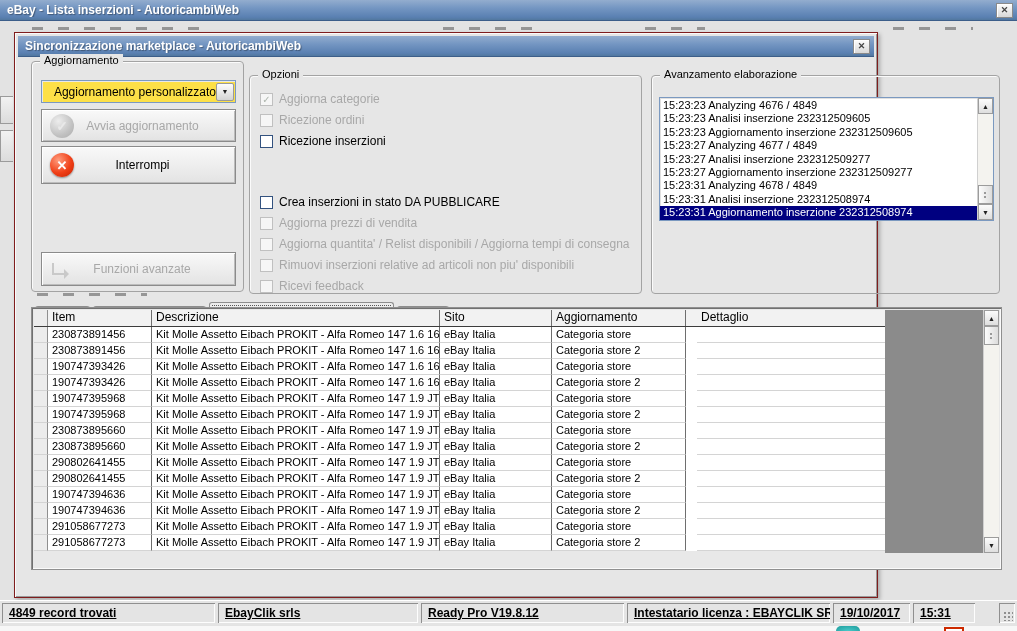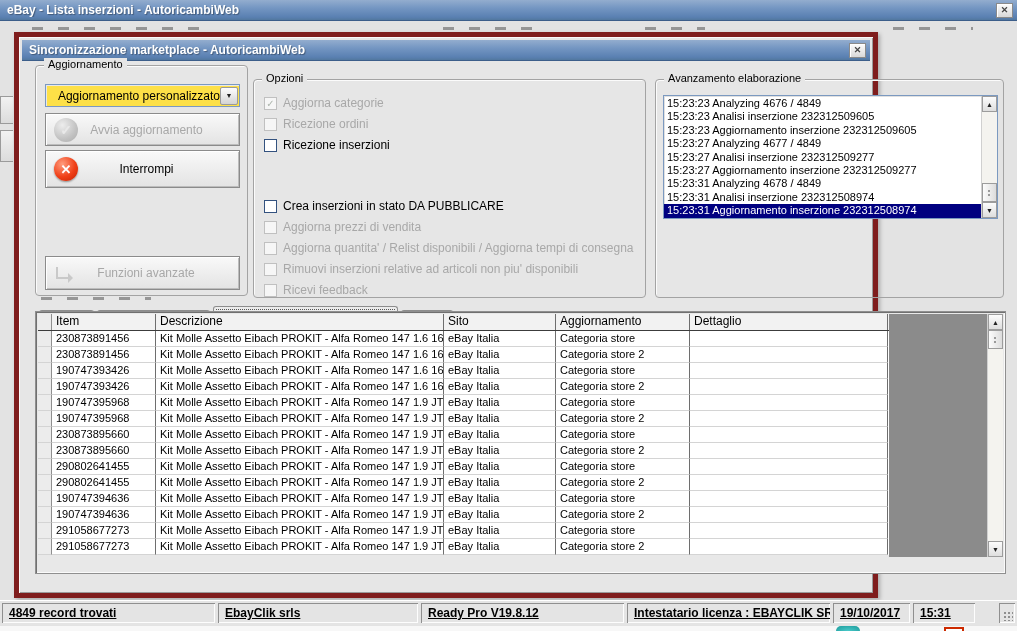--- a/index.html
+++ b/index.html
@@ -36,21 +36,21 @@
   
   .scrap-dash { position:absolute; height:3px; opacity:.55;
     background:repeating-linear-gradient(90deg,#555 0 11px,transparent 11px 26px); }
   .edge-fragment { position:absolute; background:linear-gradient(180deg,#f2f2f2,#dcdcdc);
     border:1px solid #9b9b9b; border-right:none; }
 
   
   .dialog {
     left:14px; top:32px; width:864px; height:566px;
     background:#e6e6e6;
-    border:5px solid #7f1d1d;
+    border:1px solid #7f1d1d;
     box-shadow:inset 1px 1px 0 #fafafa, inset -1px -1px 0 #9a9a9a, 2px 2px 4px rgba(0,0,0,.25);
   }
   .dialog-titlebar { left:3px; top:3px; right:3px; height:21px; }
 
   
   .groupbox {
     border:1px solid #a3a3a3; border-radius:4px;
     box-shadow:inset 1px 1px 0 #fbfbfb;
   }
   .groupbox > .gb-label {
@@ -149,21 +149,21 @@
   .trow, .thead { display:flex; height:16px; line-height:15px; font-size:11px; background:#fff; }
   .thead { background:#f2f2f2; font-size:12px; height:17px; border-bottom:1px solid #3c3c3c; }
   .tc { padding-left:4px; border-right:1px solid #6e6e6e; white-space:nowrap; overflow:hidden; flex:0 0 auto; }
   .thead .tc { border-right:1px solid #6e6e6e; }
   .trow .tc { border-bottom:1px solid #d4d4d4; }
   .tc.rowsel { width:14px; background:#ececec; border-right:1px solid #8f8f8f; padding:0; }
   .tc.c-item { width:104px; }
   .tc.c-desc { width:288px; }
   .tc.c-sito { width:112px; }
   .tc.c-agg  { width:134px; }
-  .tc.c-dett { width:198px; }
+  .tc.c-dett { width:198px;margin-left:11px; }
 
   
   .statusbar { left:0; top:600px; width:1017px; height:25px;
     background:#e4e4e4; border-top:1px solid #fff;
     display:flex; align-items:stretch; padding:2px 2px; }
   .sb-sect { box-shadow:inset 1px 1px 0 #8f8f8f, inset -1px -1px 0 #fdfdfd;
     margin-right:3px; display:flex; align-items:center; padding:0 7px;
     font-weight:bold; font-size:12px; white-space:nowrap; overflow:hidden; flex:0 0 auto;text-decoration:underline; }
   .grip { margin-left:auto; width:16px; box-shadow:inset 1px 1px 0 #8f8f8f, inset -1px -1px 0 #fdfdfd;
     position:relative; }
@@ -252,21 +252,21 @@
         <div class="cb-row disabled">
           <span class="cb-box"></span>
           <span class="cb-label">Ricevi feedback</span>
         </div>
       </div>
   </div>
 
   <div class="abs groupbox" style="left:636px;top:42px;width:349px;height:219px;">
     <span class="gb-label">Avanzamento elaborazione</span>
   </div>
-  <div class="abs listbox" style="left:644px;top:58px;width:335px;height:124px;">
+  <div class="abs listbox" style="left:644px;top:64px;width:335px;height:124px;">
     <div class="log-lines" id="log-lines">
         <div class="log-line">15:23:23 Analyzing 4676 / 4849</div>
         <div class="log-line">15:23:23 Analisi inserzione 232312509605</div>
         <div class="log-line">15:23:23 Aggiornamento inserzione 232312509605</div>
         <div class="log-line">15:23:27 Analyzing 4677 / 4849</div>
         <div class="log-line">15:23:27 Analisi inserzione 232312509277</div>
         <div class="log-line">15:23:27 Aggiornamento inserzione 232312509277</div>
         <div class="log-line">15:23:31 Analyzing 4678 / 4849</div>
         <div class="log-line">15:23:31 Analisi inserzione 232312508974</div>
         <div class="log-line selected">15:23:31 Aggiornamento inserzione 232312508974</div>

